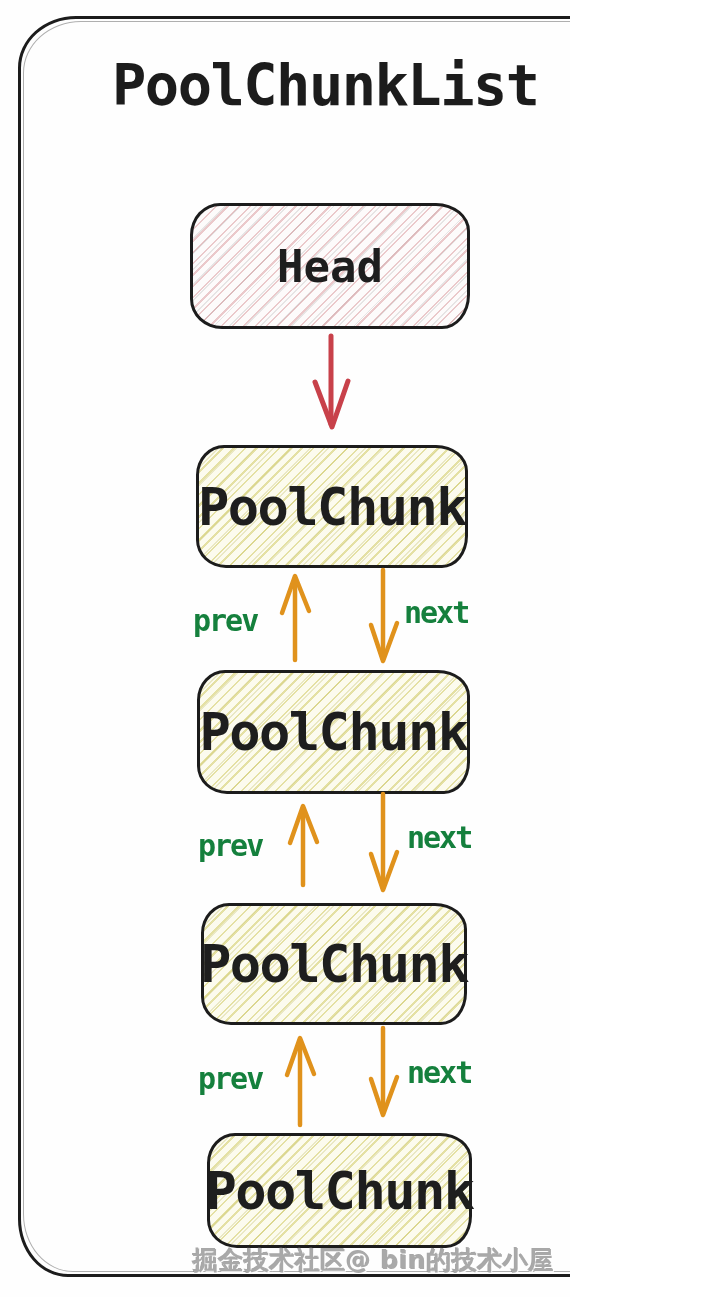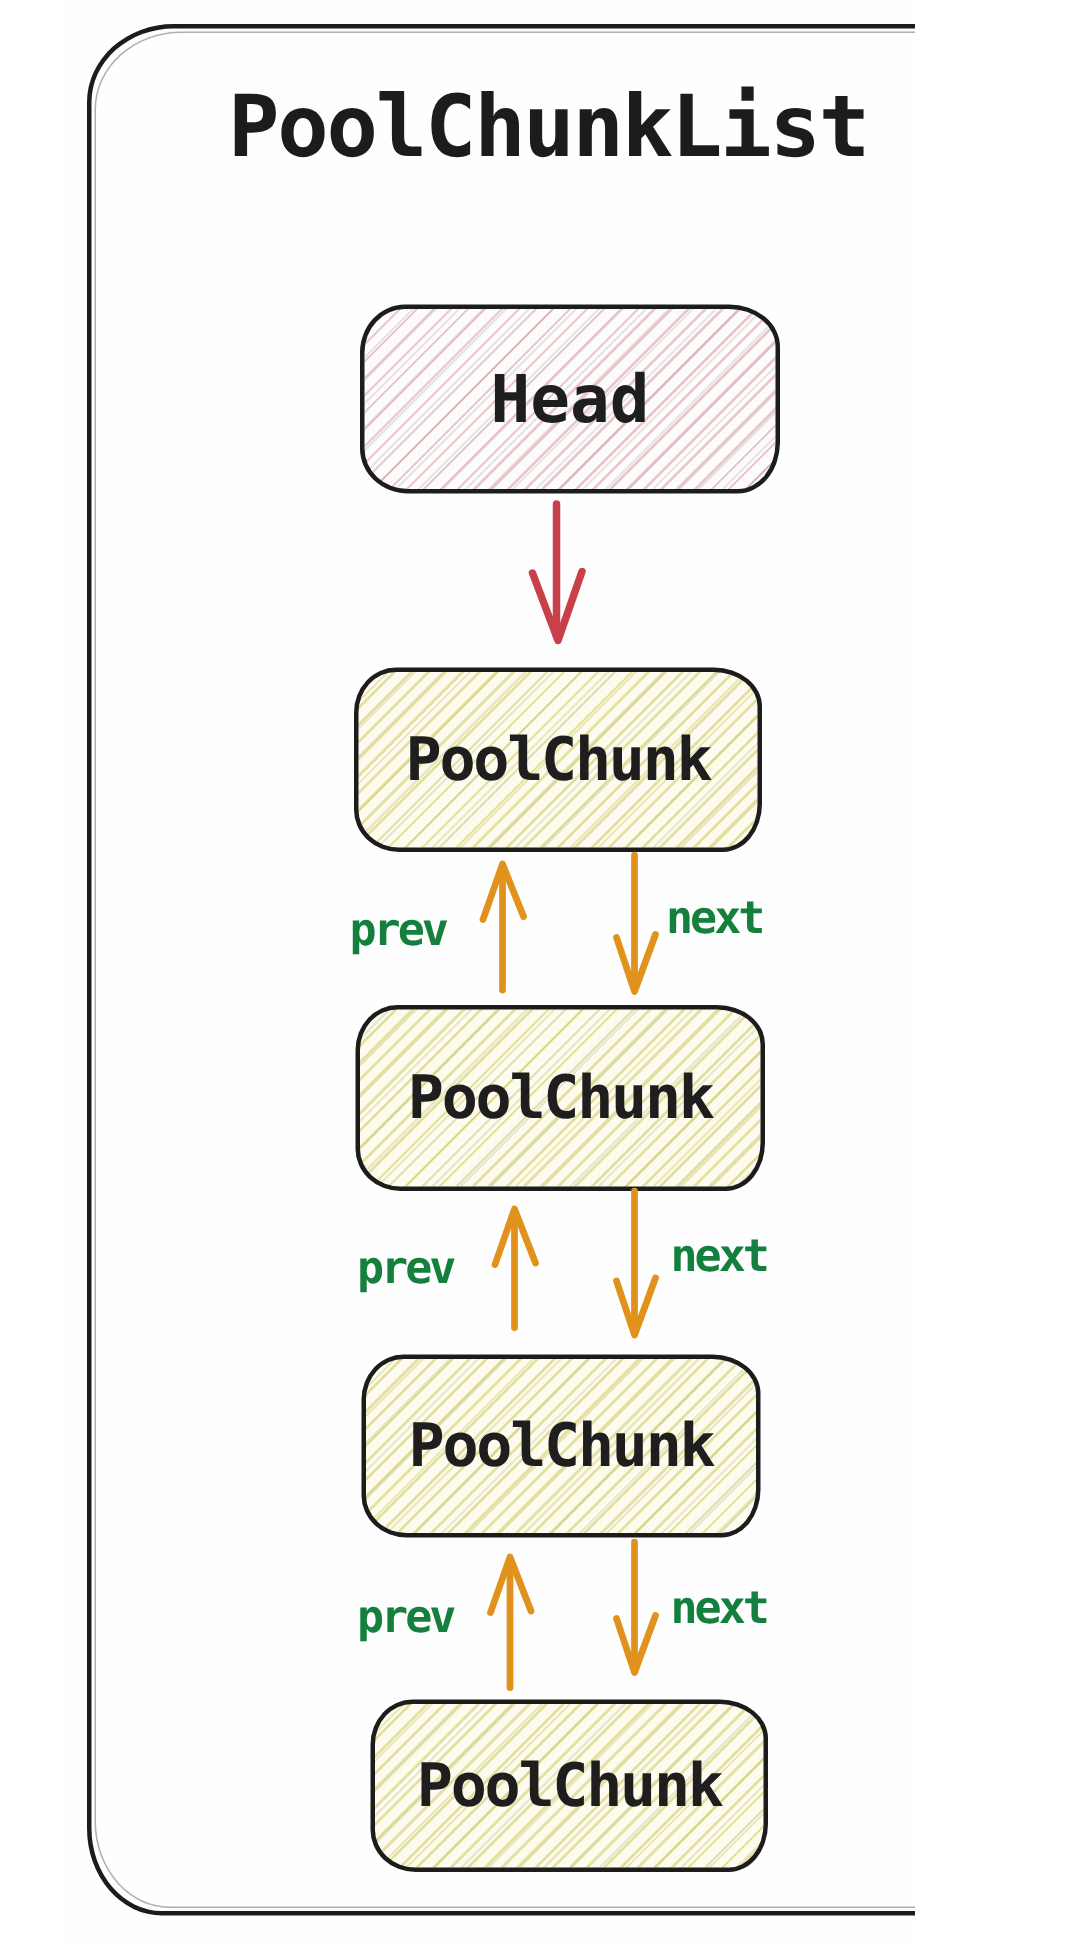--- a/index.html
+++ b/index.html
@@ -1,20 +1,19 @@
 <!DOCTYPE html>
 <html><head>
 <meta charset="utf-8">
 <style>
   html,body { margin:0; padding:0; background:#ffffff; }
   .canvas {
     position:relative; width:570px; height:1297px; overflow:hidden;
     background:#fefefe;
     font-family:"DejaVu Sans Mono", monospace;
-    margin-left:40px;
   }
   
   .frame {
     position:absolute; left:18px; top:16px; width:668px; height:1255px;
     border:3px solid #1c1c1c;
     border-radius:58px 54px 56px 50px / 52px 56px 50px 58px;
   }
   .frame::after {
     content:""; position:absolute; inset:2px;
     border:1.5px solid rgba(28,28,28,0.35);
@@ -25,31 +24,31 @@
     font-size:57px; font-weight:bold; letter-spacing:-1.5px;
     color:#1c1c1c; white-space:nowrap;
   }
   .box {
     position:absolute; box-sizing:border-box;
     border:3.5px solid #1c1c1c;
     display:flex; align-items:center; justify-content:center;
     font-weight:bold; color:#1e1e1e; white-space:nowrap;
   }
   .head-box {
-    left:200px; top:203px; width:280px; height:126px;
+    left:190px; top:203px; width:280px; height:126px;
     border-radius:30px 34px 28px 32px / 32px 28px 34px 30px;
     font-size:44px;
     background-color:#fdfbfb;
     background-image:
       repeating-linear-gradient(135deg, rgba(205,120,125,0.38) 0 1.6px, transparent 1.6px 8px),
       repeating-linear-gradient(135deg, rgba(140,140,140,0.20) 0 1.4px, transparent 1.4px 11px);
   }
   .chunk-box {
     border-radius:28px 32px 26px 30px / 30px 26px 32px 28px;
-    font-size:40px; letter-spacing:-1.5px;
+    font-size:52px; letter-spacing:-1.5px;
     background-color:#fcfbee;
     background-image:
       repeating-linear-gradient(135deg, rgba(205,198,90,0.50) 0 1.8px, transparent 1.8px 8px),
       repeating-linear-gradient(135deg, rgba(180,175,70,0.25) 0 1.5px, transparent 1.5px 13px);
   }
   .pc1 { left:196px; top:445px; width:272px; height:123px; }
   .pc2 { left:197px; top:670px; width:273px; height:124px; }
   .pc3 { left:201px; top:903px; width:266px; height:122px; }
   .pc4 { left:207px; top:1133px; width:265px; height:115px; }
 
@@ -138,14 +137,15 @@
     </g>
   </svg>
 
   <span class="link-label lbl-prev-1">prev</span>
   <span class="link-label lbl-next-1">next</span>
   <span class="link-label lbl-prev-2">prev</span>
   <span class="link-label lbl-next-2">next</span>
   <span class="link-label lbl-prev-3">prev</span>
   <span class="link-label lbl-next-3">next</span>
 
+  <div class="watermark">掘金技术社区@ bin的技术小屋</div>
 
 </div>
 
 </body></html>

